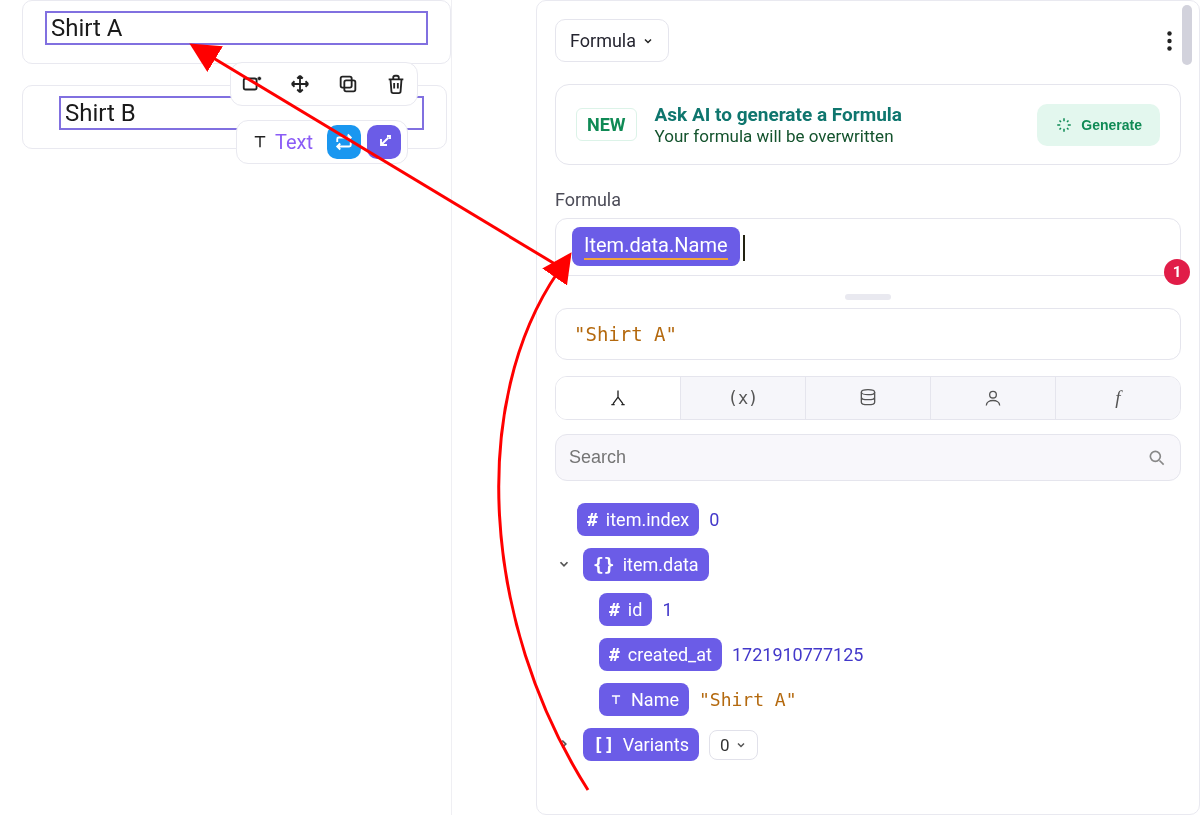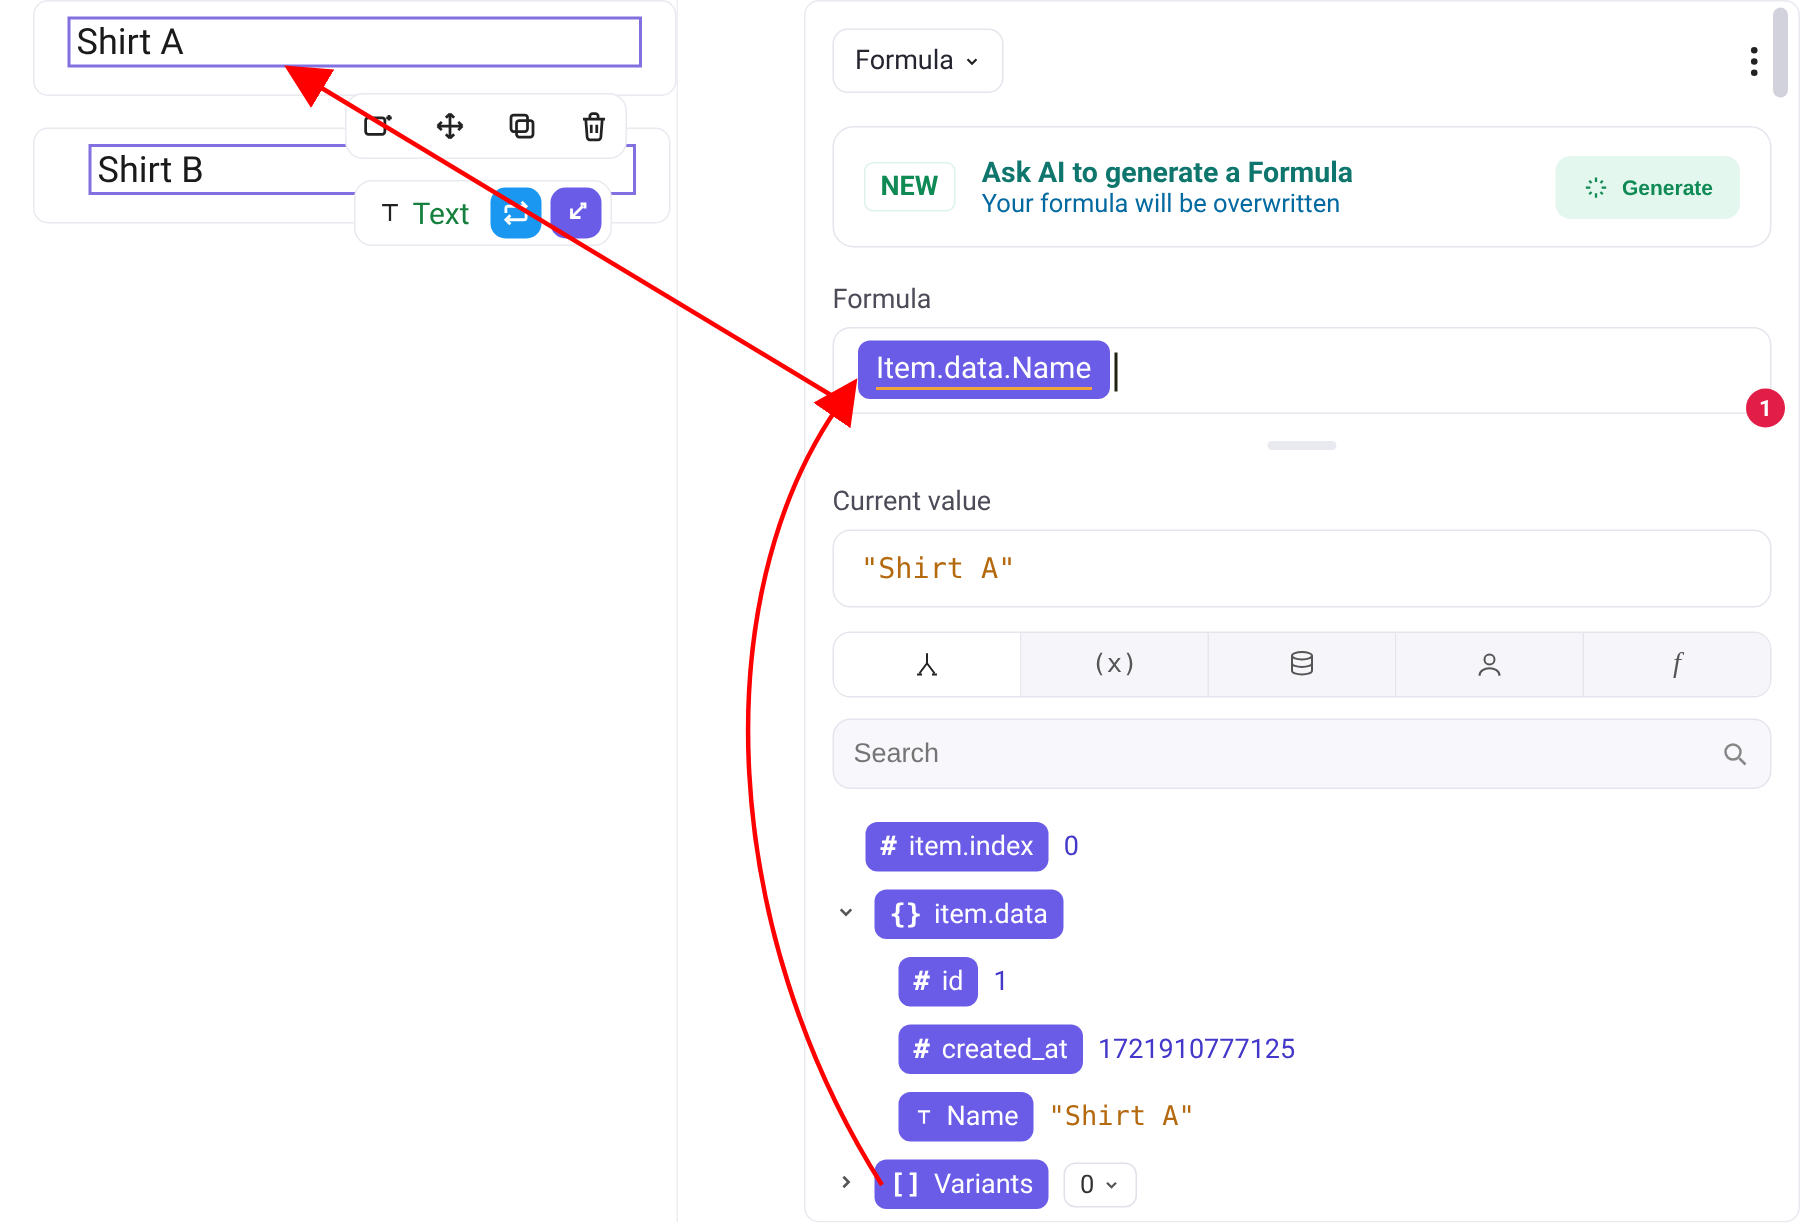--- a/index.html
+++ b/index.html
@@ -61,21 +61,21 @@
   .tag-row {
     margin-top: 6px;
     display: flex; gap: 6px; align-items: center;
     background:#fff;
     border:1px solid #e9e9f0;
     border-radius: 12px;
     padding: 4px 6px;
   }
   .tag-row .text-tag {
     display: flex; align-items:center; gap:6px;
-    font-size: 20px; color: #15803d;
+    font-size: 20px; color: #8b5cf6;
     padding: 4px 8px;
   }
   .pill {
     width: 34px; height: 34px;
     border-radius: 10px;
     display:flex; align-items:center; justify-content:center;
     color: #fff;
   }
   .pill.blue { background:#1a97f0; }
   .pill.purple { background:#6b5ce7; }
@@ -126,21 +126,21 @@
     display:flex; align-items:center; gap:18px;
   }
   .ai-box .new {
     color:#0f8a55; font-weight:700; font-size:18px;
     border:1px solid #dcf3e8;
     padding:5px 10px;
     border-radius:6px;
     background:#fff;
   }
   .ai-box .ai-text .t1 { font-size:19px; font-weight:700; color:#0f766e;}
-  .ai-box .ai-text .t2 { font-size:17px; color:#0369a1;}
+  .ai-box .ai-text .t2 { font-size:17px; color:#14532d;}
   .ai-box .gen {
     margin-left:auto;
     background:#e3f7ee; color:#0f8a55;
     border-radius:10px;
     padding:12px 18px;
     display:flex; align-items:center; gap:8px;
     font-size:14px; font-weight:600;
     border:none; cursor:pointer;
   }
 
@@ -350,21 +350,20 @@
   <div class="formula-box">
     <span class="chip under">
       <span>Item.data.</span>
         <span>Name</span>
     </span><span class="cursor-bar"></span>
     <div class="err-badge">1</div>
   </div>
 
   <div class="grip"></div>
 
-  <div class="section-label">Current value</div>
   <div class="value-box">"Shirt A"</div>
 
   <div class="tabs">
     <div class="tab active">
       <svg width="20" height="20" viewBox="0 0 24 24" fill="none" stroke="#222" stroke-width="1.6">
           <path d="M12 3v8M12 11l-6 8M12 11l6 8M4 20h4M16 20h4"></path>
         </svg>
     </div>
     <div class="tab">
       <span style="font-family:monospace;font-size:17px;color:#555">(x)</span>

